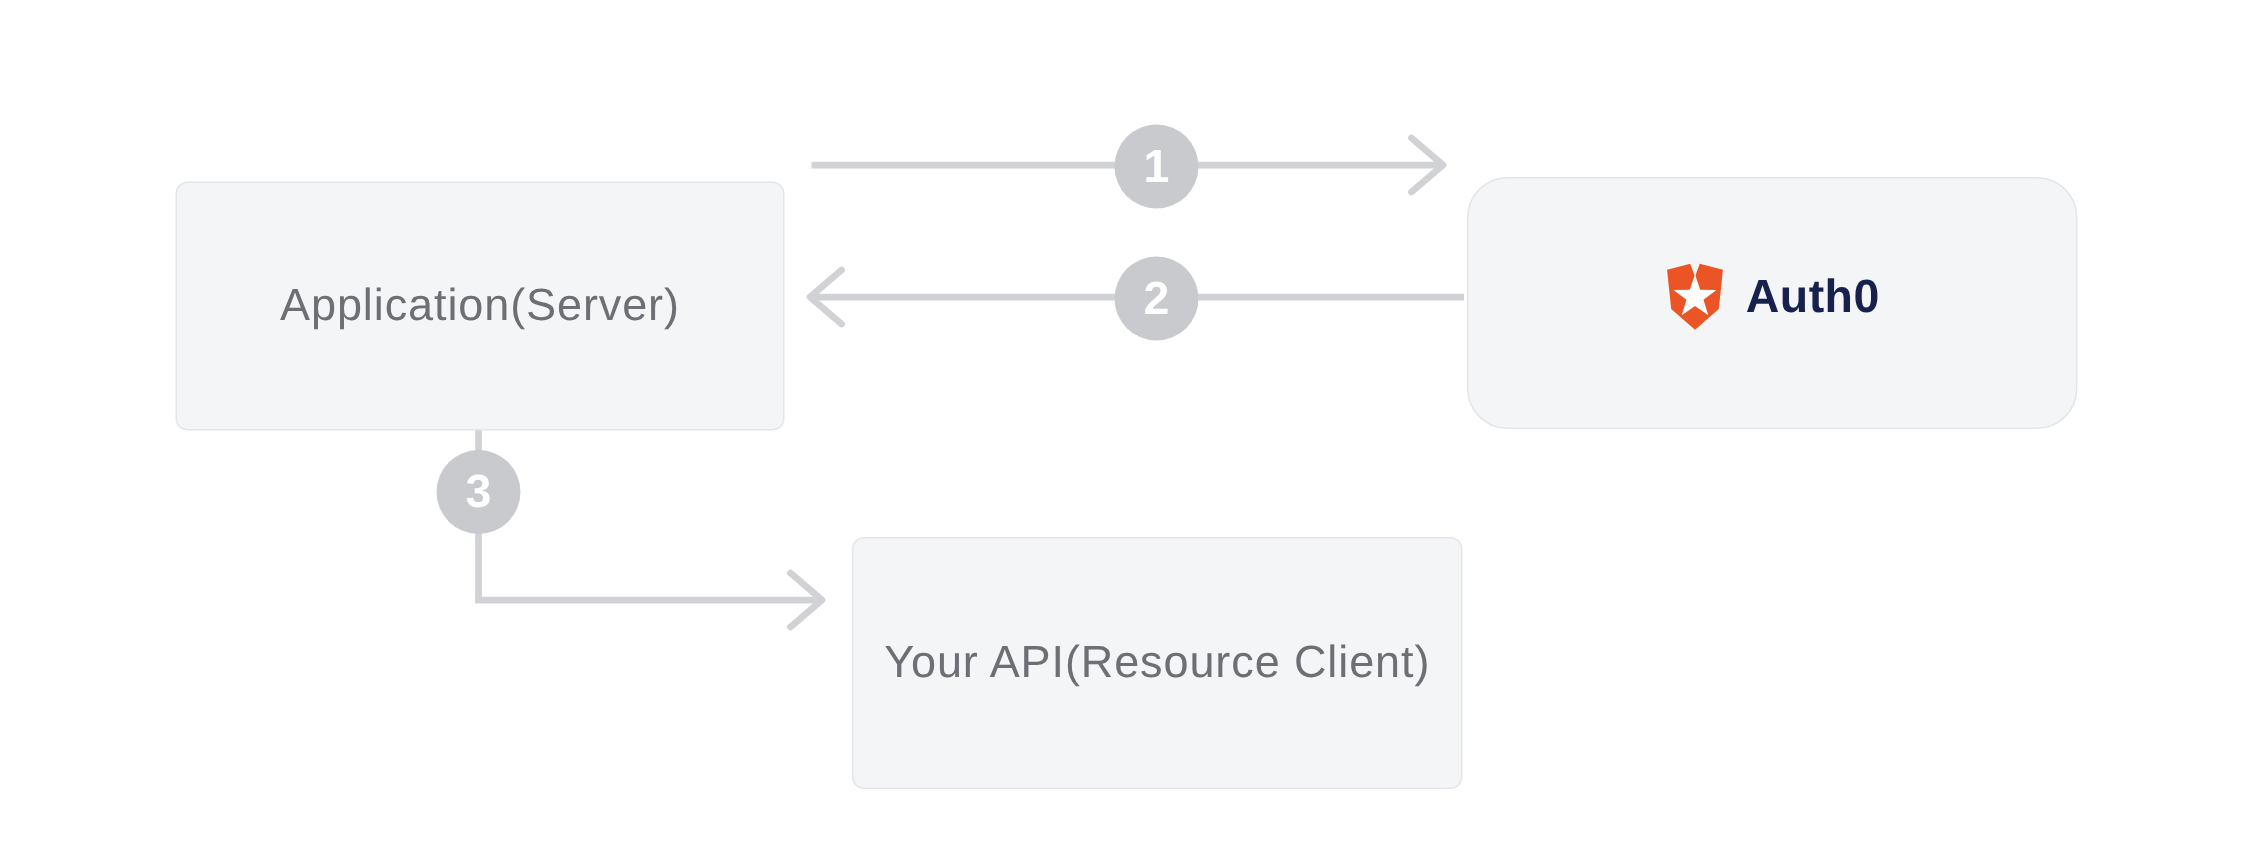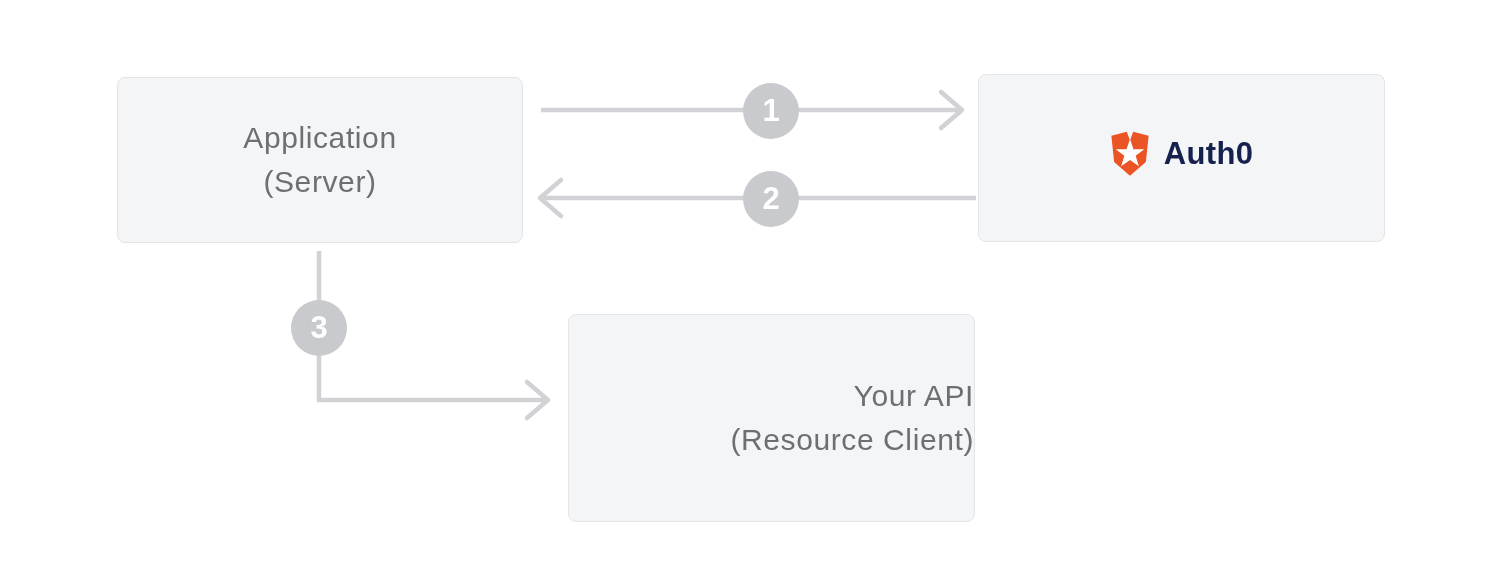--- a/index.html
+++ b/index.html
@@ -23,32 +23,33 @@
     pointer-events: none;
   }
   
   .node {
     position: absolute;
     background: #f4f5f7;
     border: 1px solid #e4e5e9;
     border-radius: 8px;
     box-sizing: border-box;
     display: flex;
-    flex-direction: column;
+    flex-direction: row;
     align-items: center;
     justify-content: center;
     text-align: center;
     color: #6e6f74;
     font-size: 30px;
     line-height: 44px;
     letter-spacing: 0.02em;
+    margin-top: 44px;
   }
   .node-application { left: 117px; top: 77px;  width: 406px; height: 166px; }
-  .node-auth       { left: 978px; top: 74px;  width: 407px; height: 168px; }
-  .node-api        { left: 568px; top: 314px; width: 407px; height: 208px; align-items: flex-end; }
+  .node-auth       { left: 978px; top: 74px;  width: 407px; height: 168px; border-radius: 27px; }
+  .node-api        { left: 568px; top: 314px; width: 407px; height: 168px; }
 
   .logo-row {
     display: flex;
     align-items: center;
     justify-content: center;
     gap: 14px;
     margin-bottom: 8px;
   }
   .auth0-wordmark {
     color: #16214d;

